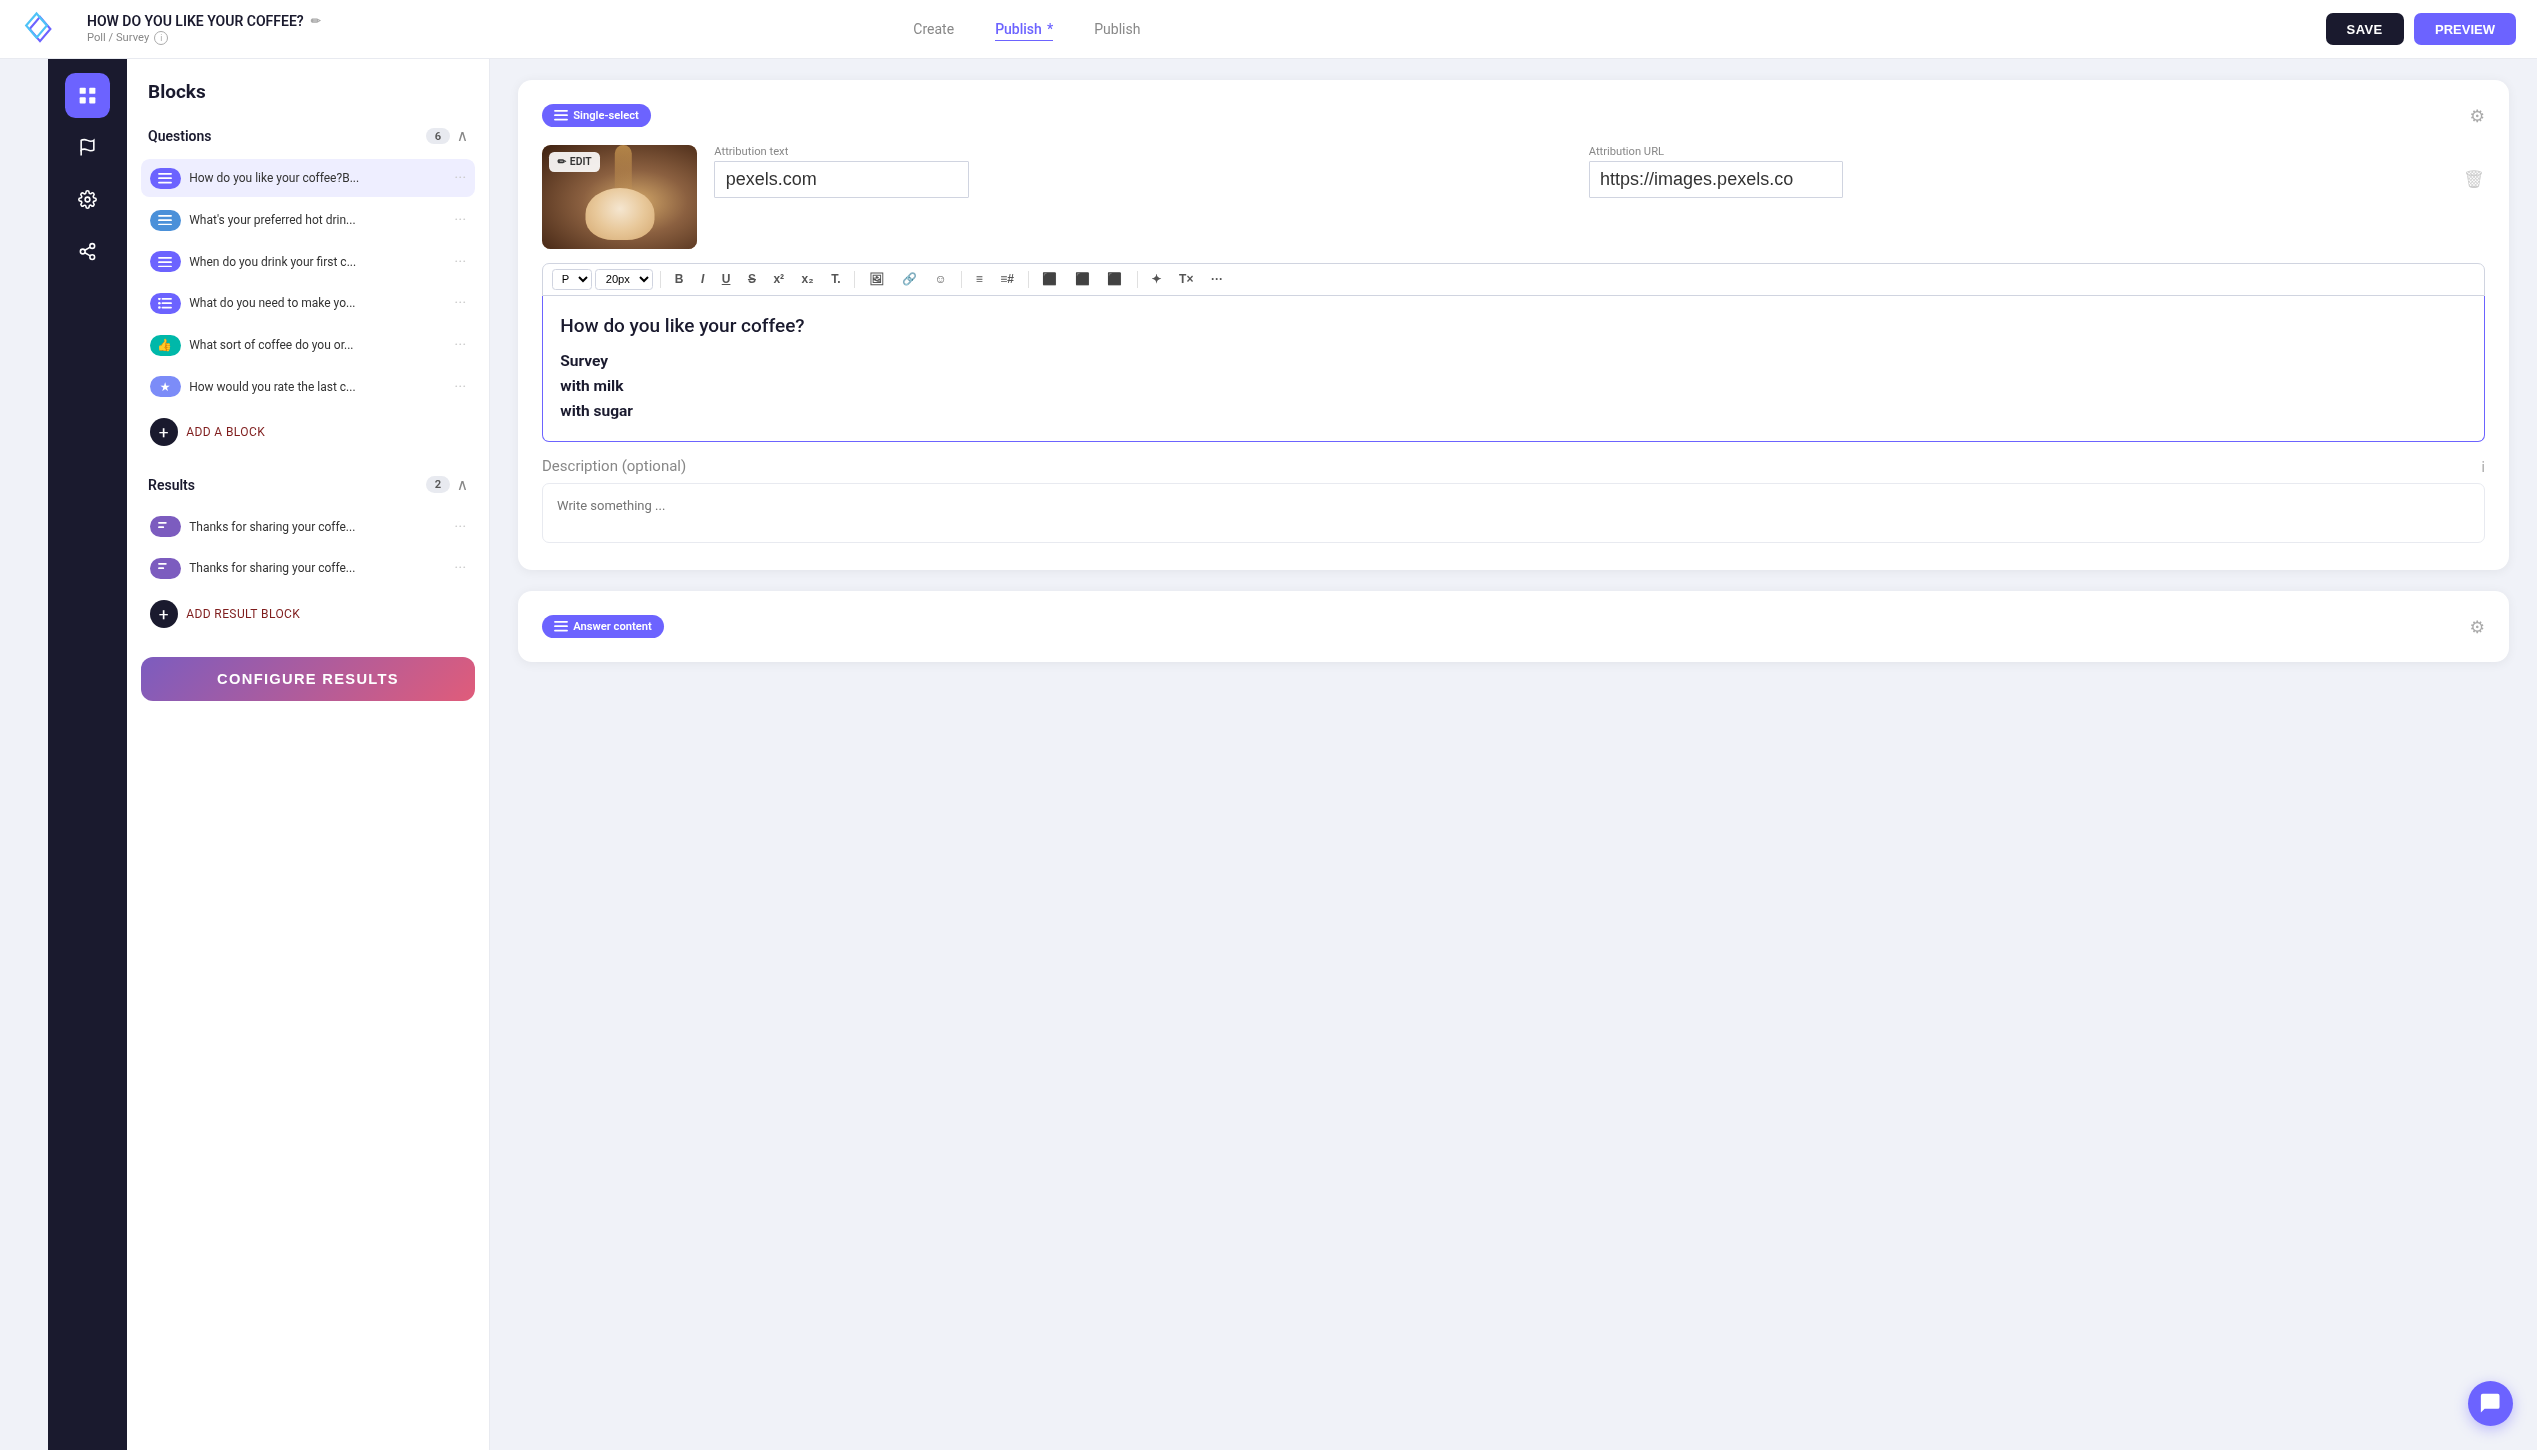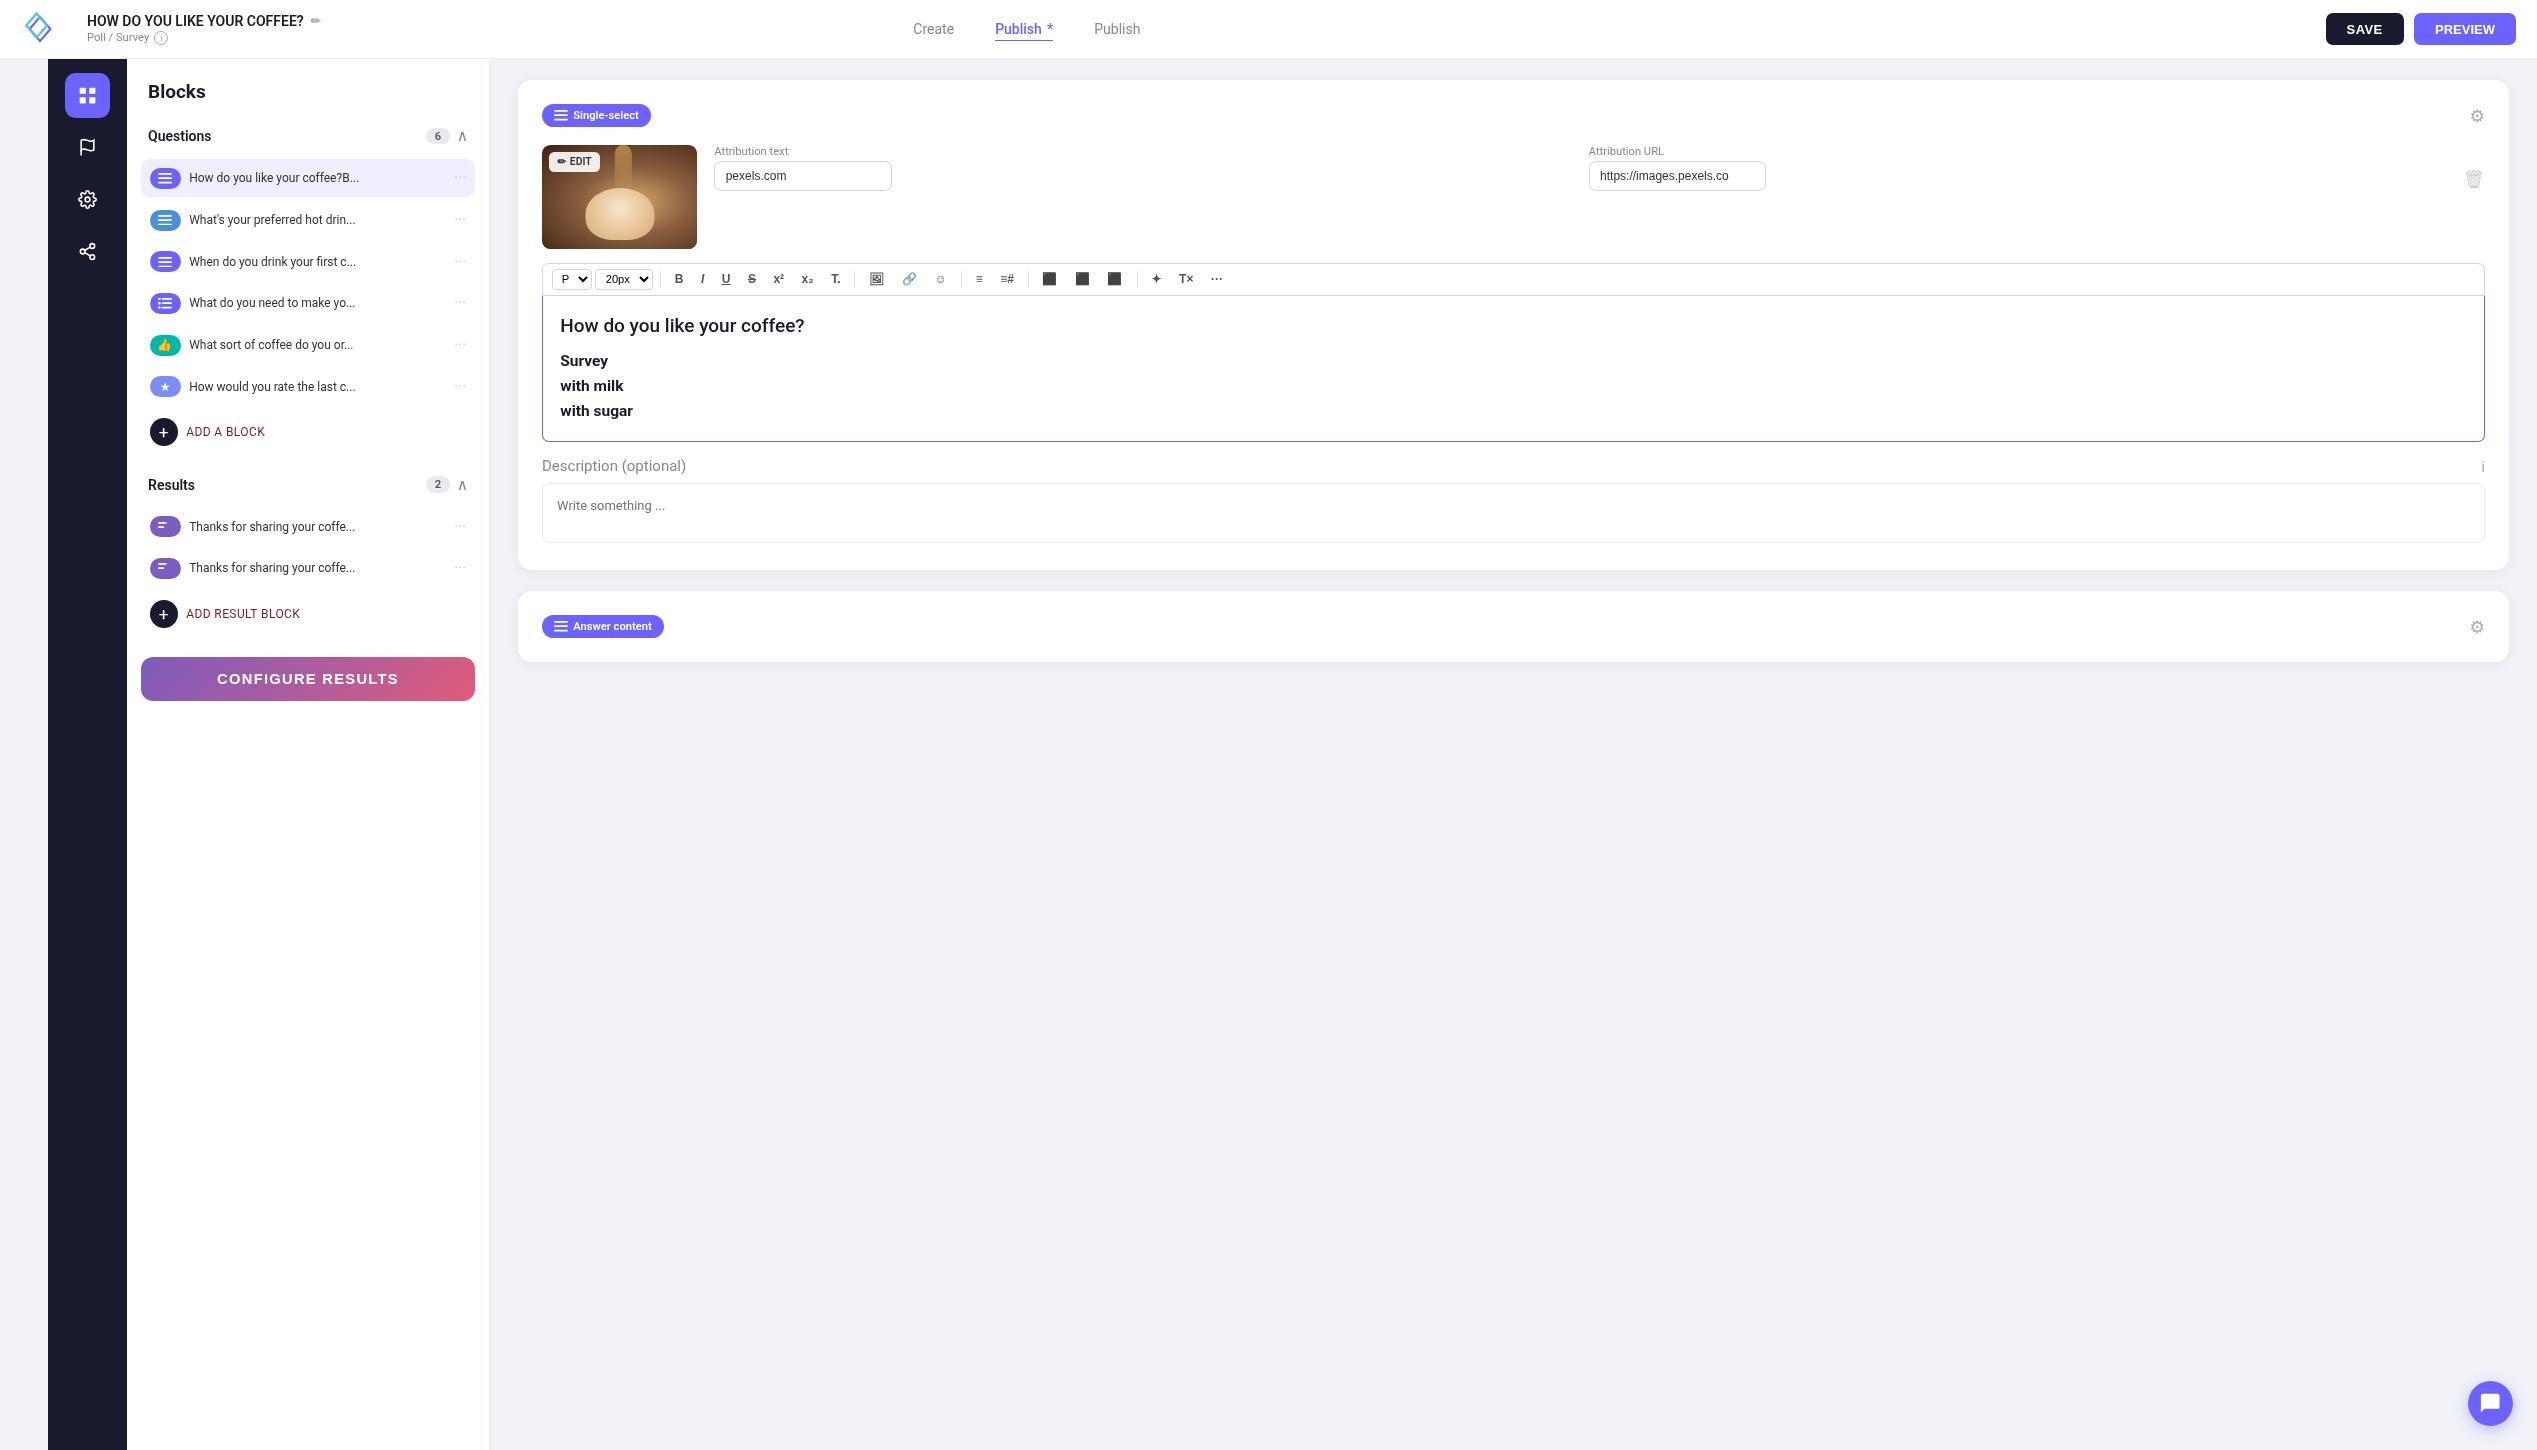--- a/index.html
+++ b/index.html
@@ -109,22 +109,22 @@
       display: flex; align-items: center; justify-content: center;
       font-size: 41px; overflow: hidden; flex-shrink: 0; position: relative;
     }
     .image-overlay {
       position: absolute; top: 7px; left: 7px;
       background: rgba(255,255,255,0.9); border-radius: 5.2px; padding: 3.5px 8.6px;
       font-size: 10.4px; font-weight: 600; color: #333; display: flex; align-items: center; gap: 3.5px; cursor: pointer;
     }
     .attr-label { font-size: 11.2px; color: #888; margin-bottom: 3.5px; }
     .attr-input {
-      border: 1.3px solid #d0d4e0; border-radius: 7px; padding: 7px 10.4px;
-      font-size: 12px; color: #333; flex: 1; outline: none;
+      border: 1.3px solid #d0d4e0; border-radius: 1px; padding: 7px 10.4px;
+      font-size: 18px; color: #333; flex: 1; outline: none;
     }
     .delete-icon { color: #ccc; font-size: 17.3px; cursor: pointer; }
 
     
     .editor-toolbar {
       display: flex; align-items: center; gap: 3.5px; border: 1.3px solid #d0d4e0;
       border-radius: 7px 7px 0 0; padding: 5.2px 8.6px; background: #fff; flex-wrap: wrap;
     }
     .toolbar-btn {
       padding: 3.5px 7px; border: none; background: none; cursor: pointer;

